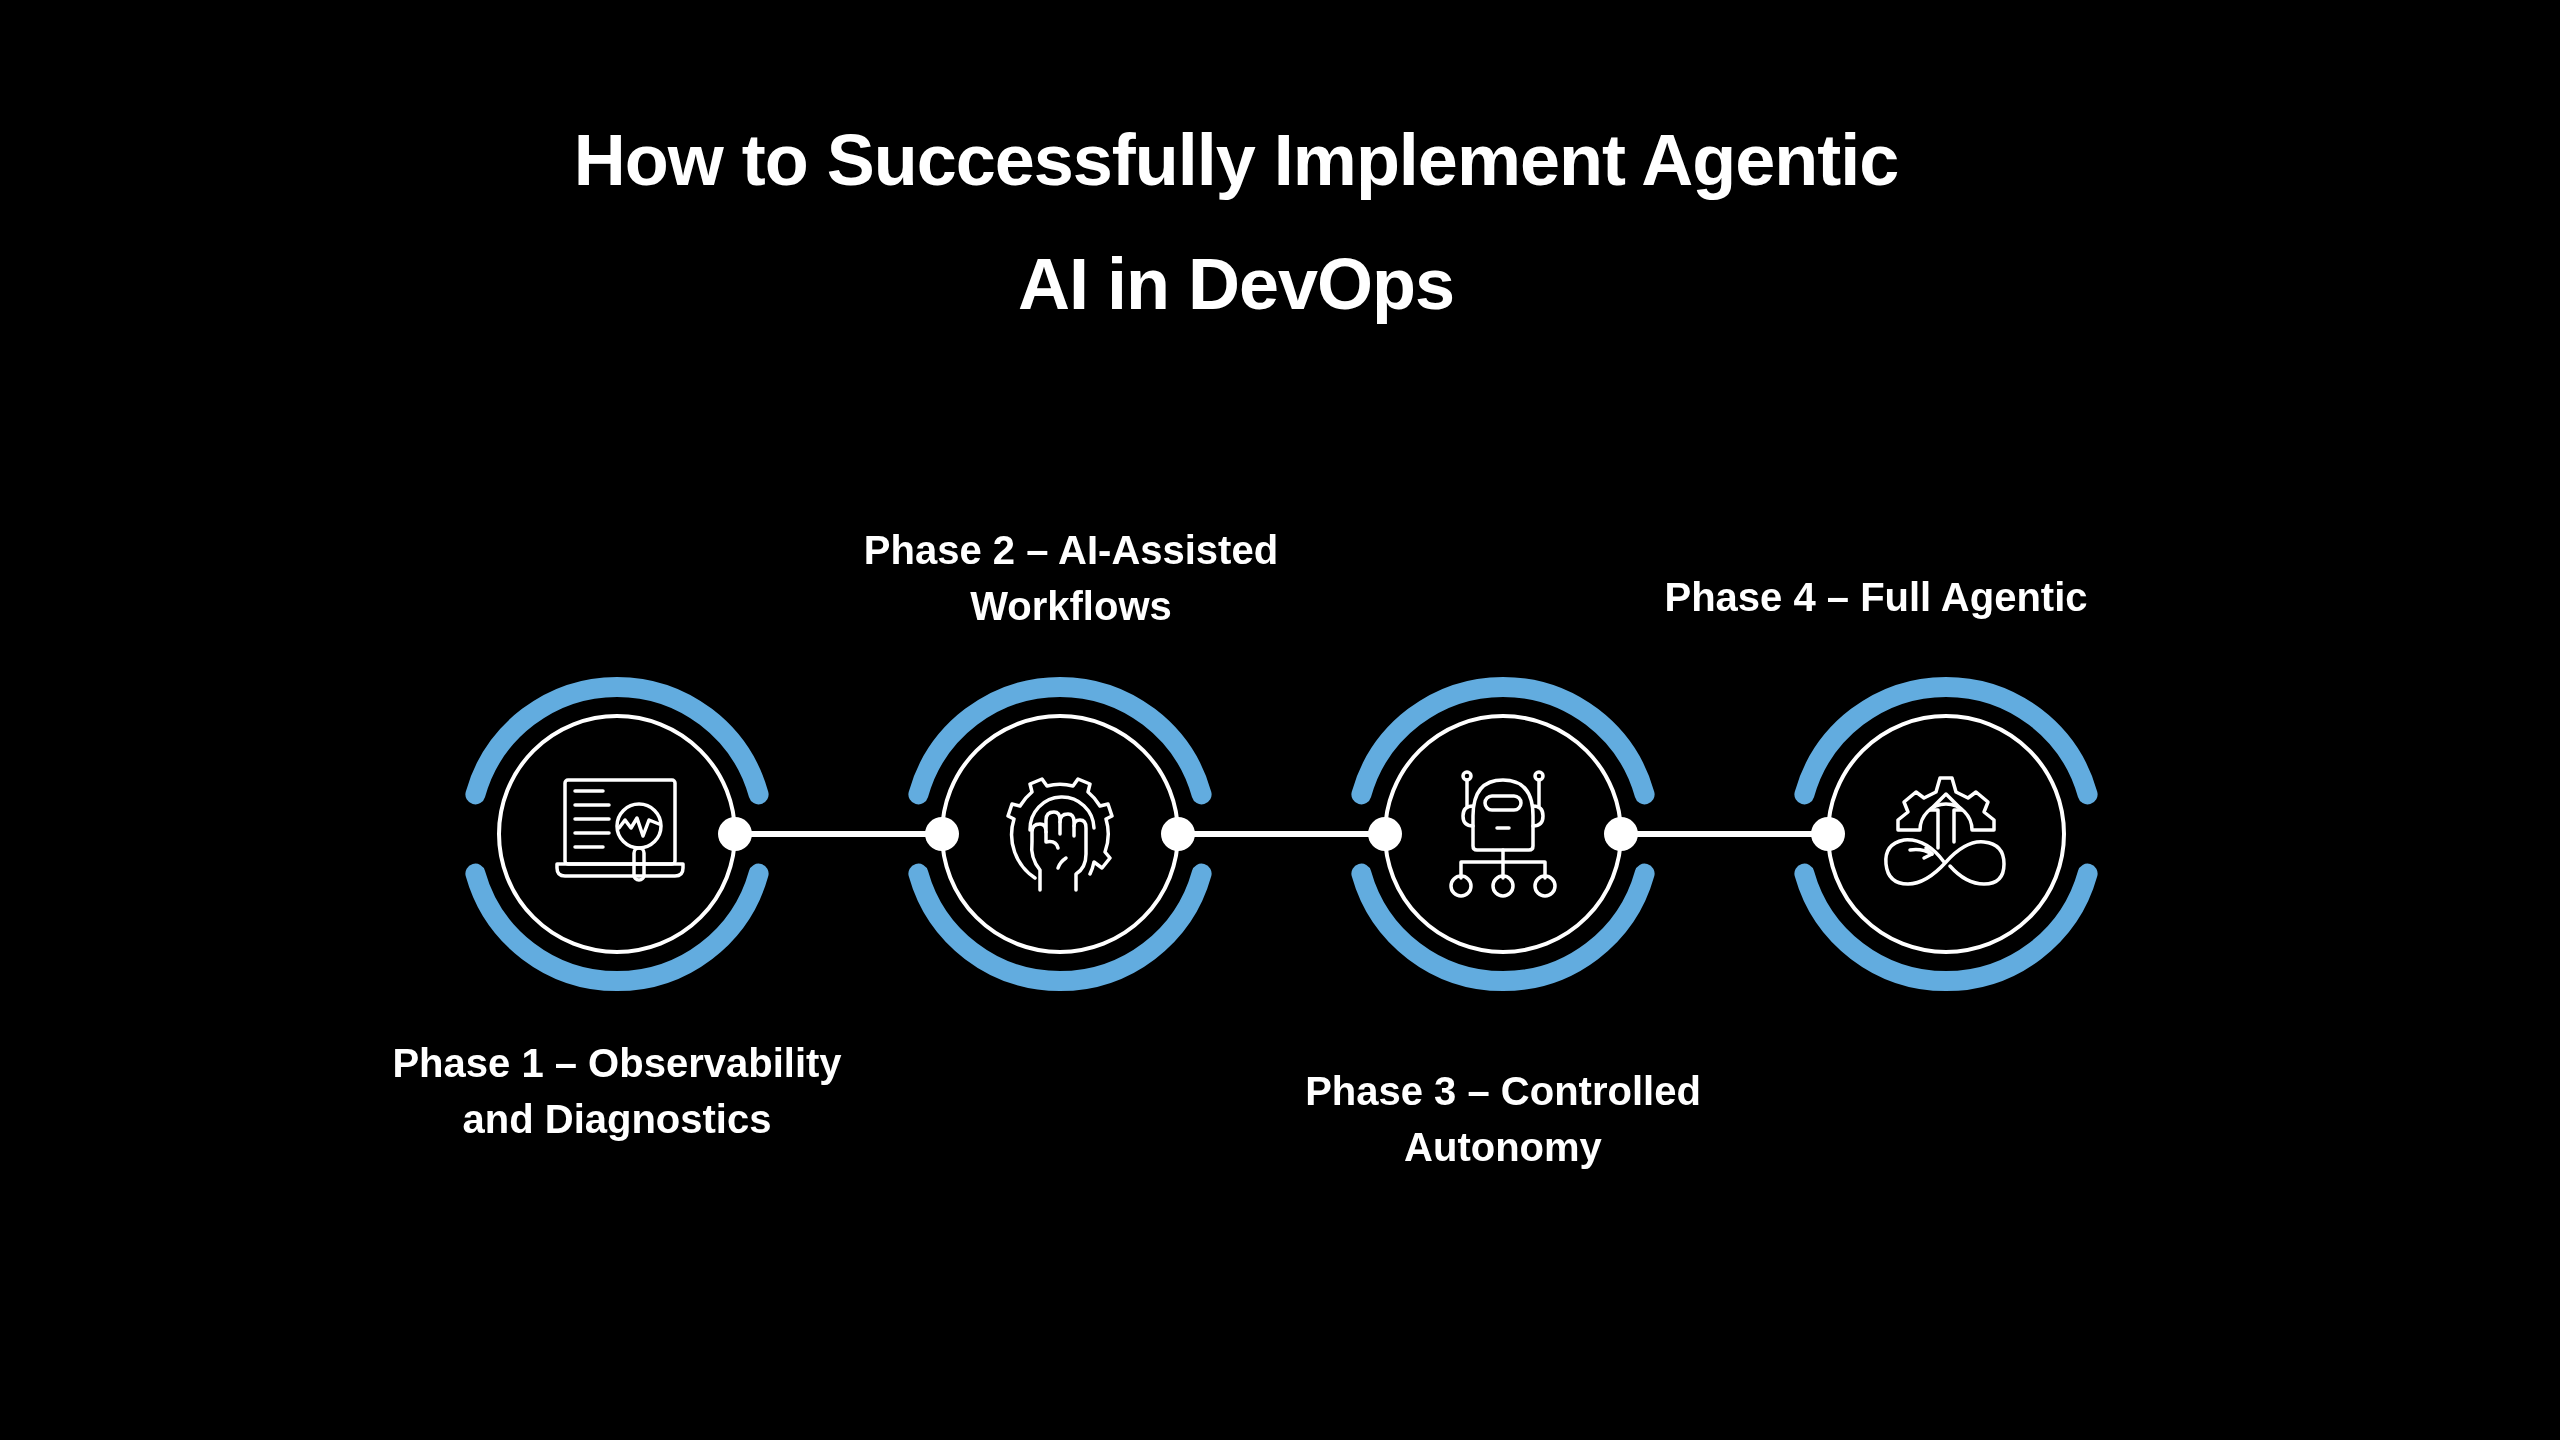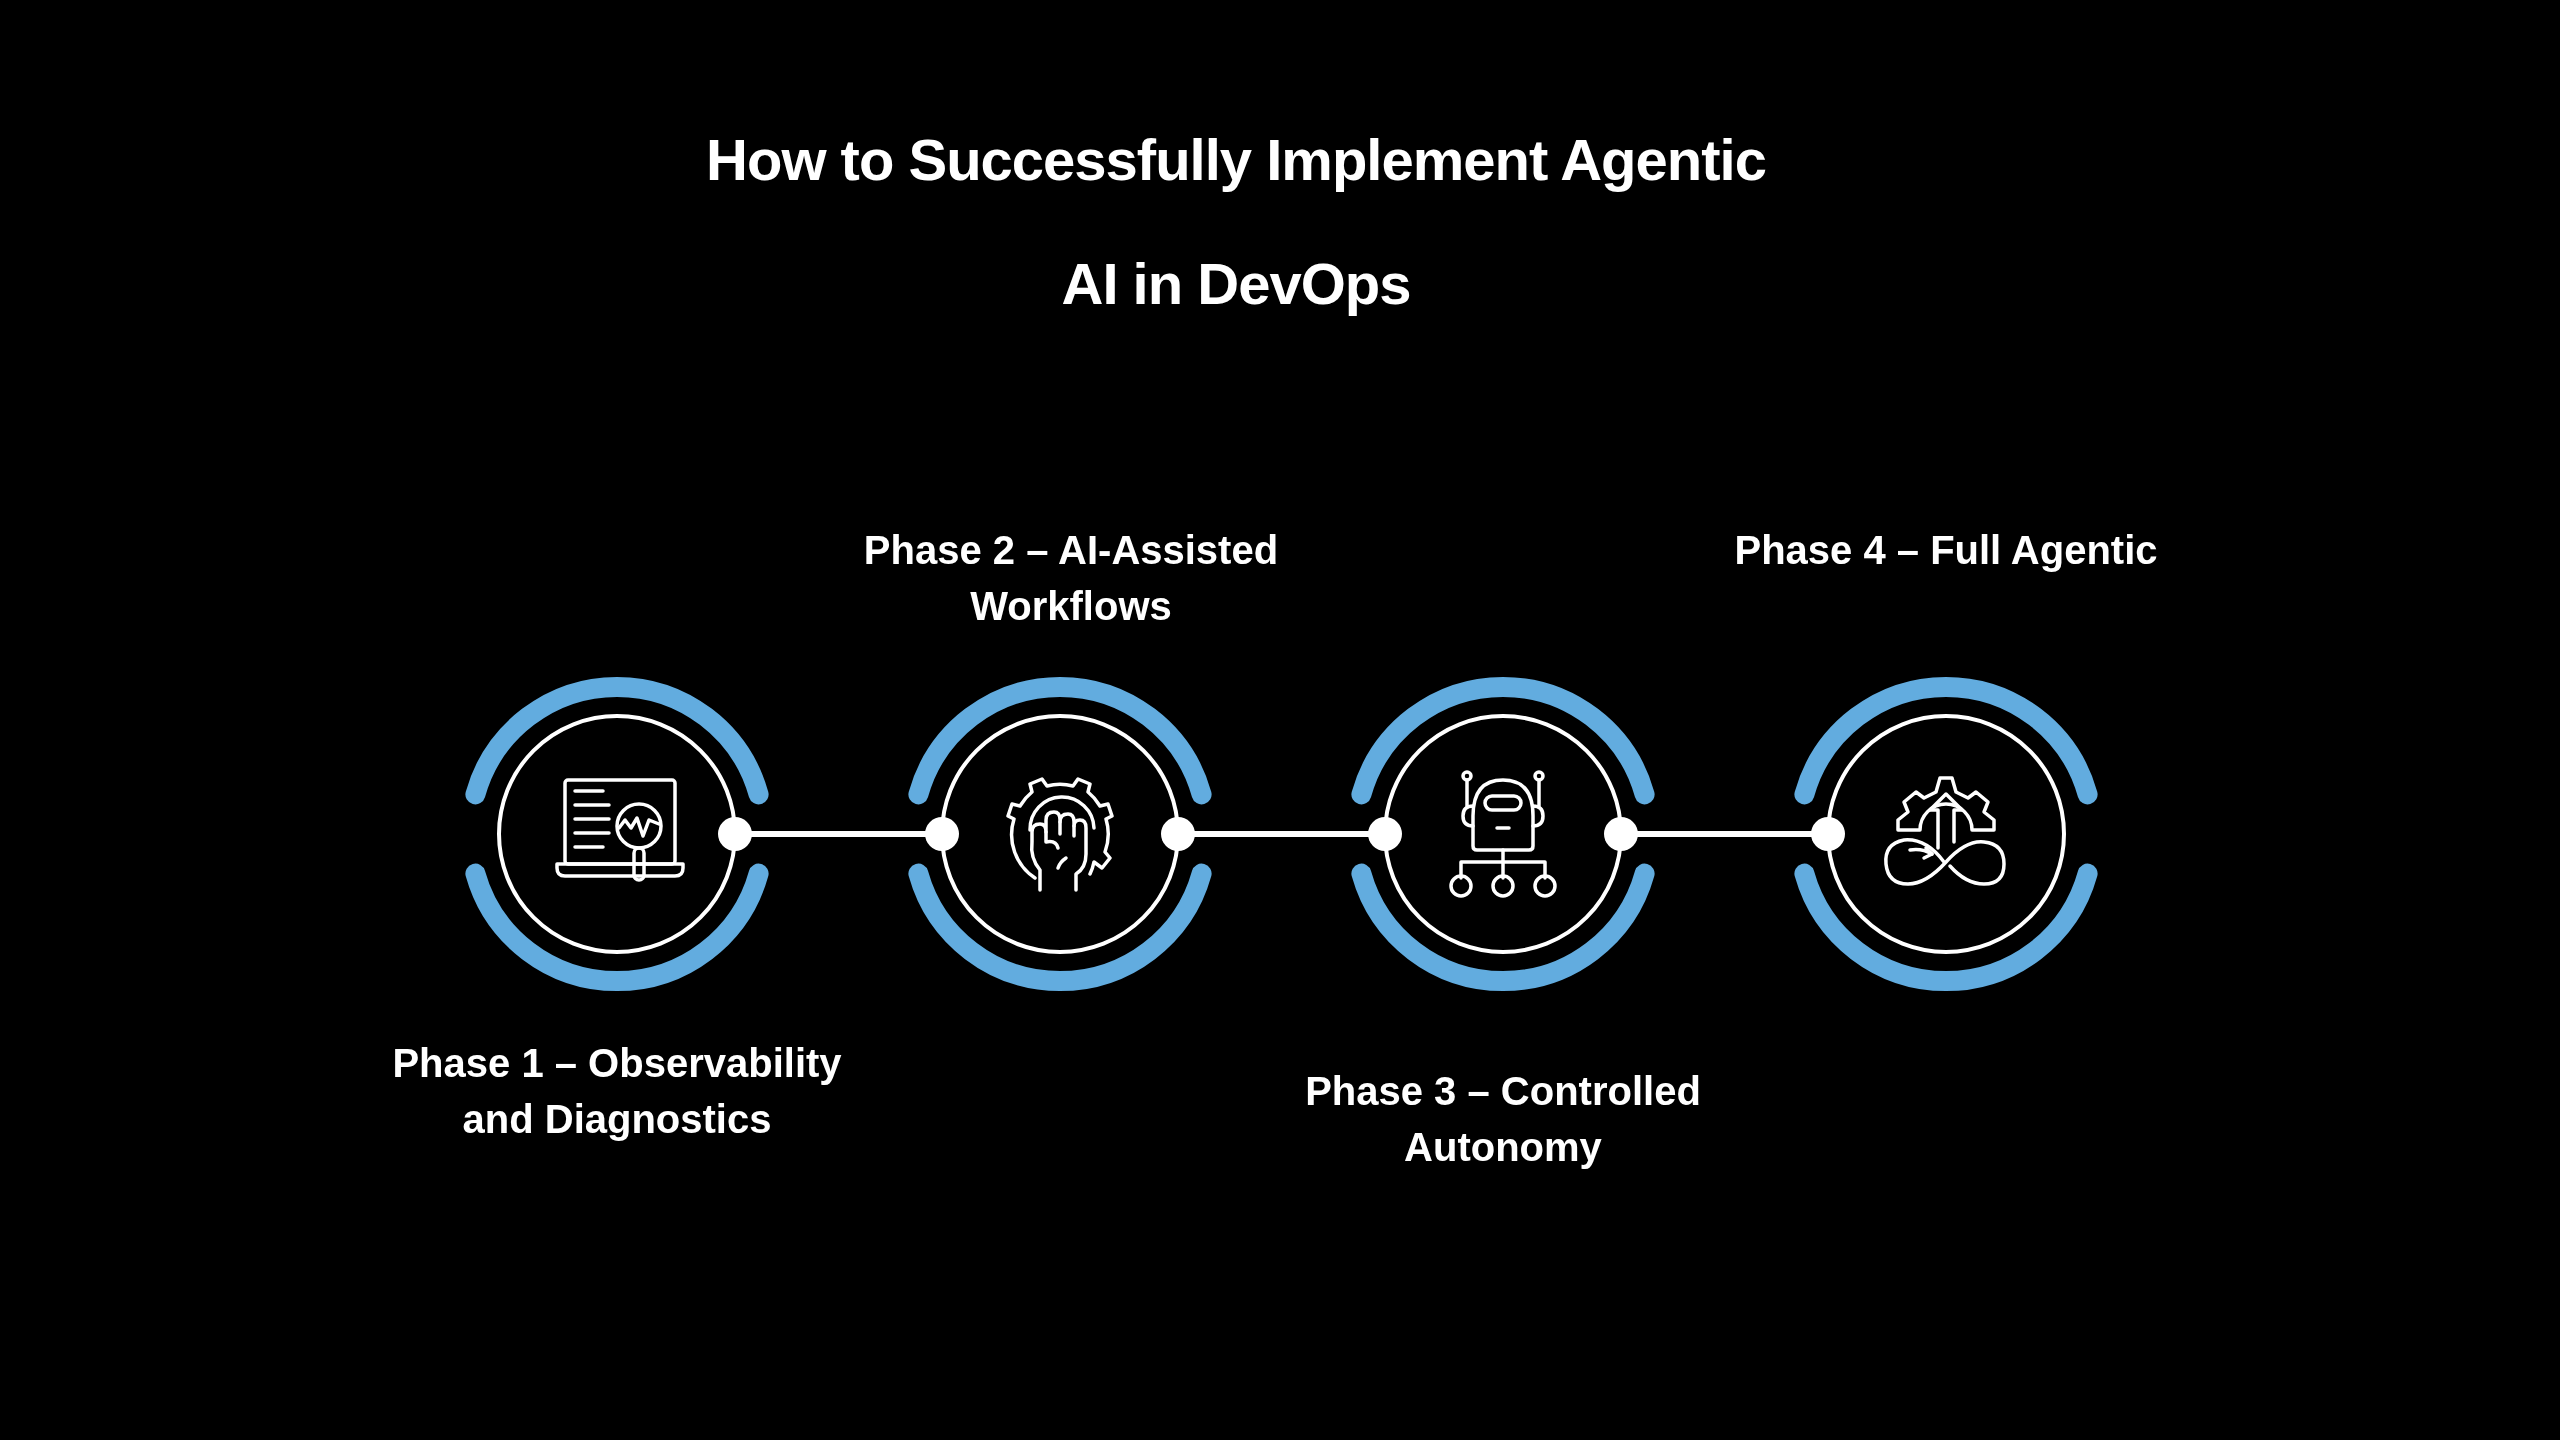--- a/index.html
+++ b/index.html
@@ -14,21 +14,21 @@
       overflow: hidden;
       font-family: "Liberation Sans", "DejaVu Sans", sans-serif;
       color: #ffffff;
     }
     .title {
       position: absolute;
       left: 0;
       top: 98px;
       width: 2472px;
       text-align: center;
-      font-size: 58px;
+      font-size: 72px;
       font-weight: 700;
       line-height: 124px;
       letter-spacing: -1px;
       margin: 0;
     }
     .title span { display: block; }
     .diagram {
       position: absolute;
       left: 0;
       top: 0;
@@ -149,15 +149,15 @@
 <div class="label top" style="left:791px;">
   <span>Phase 2 – AI-Assisted</span>
   <span>Workflows</span>
 </div>
 
 <div class="label bottom" style="left:1223px;margin-top:28px;">
   <span>Phase 3 – Controlled</span>
   <span>Autonomy</span>
 </div>
 
-<div class="label top" style="left:1666px;">
+<div class="label top" style="left:1596px;margin-top:47px;">
   <span>Phase 4 – Full Agentic</span>
 </div>
 
 </body></html>

